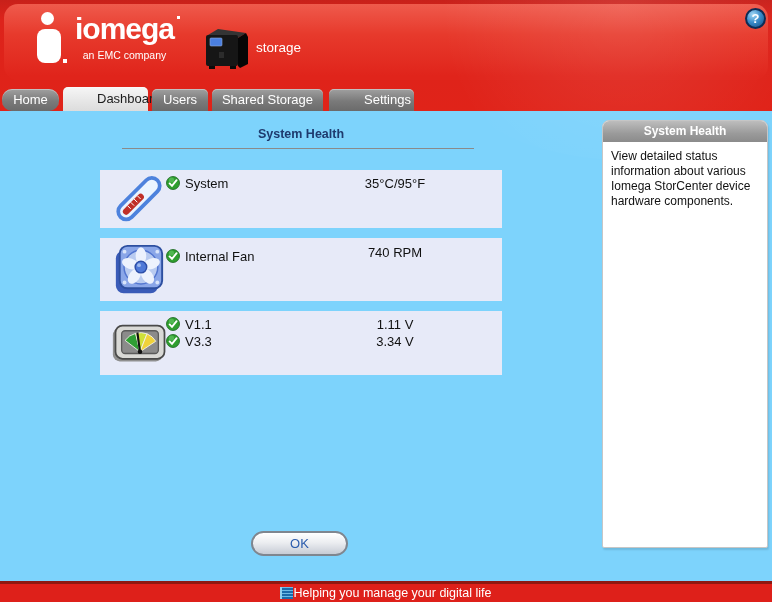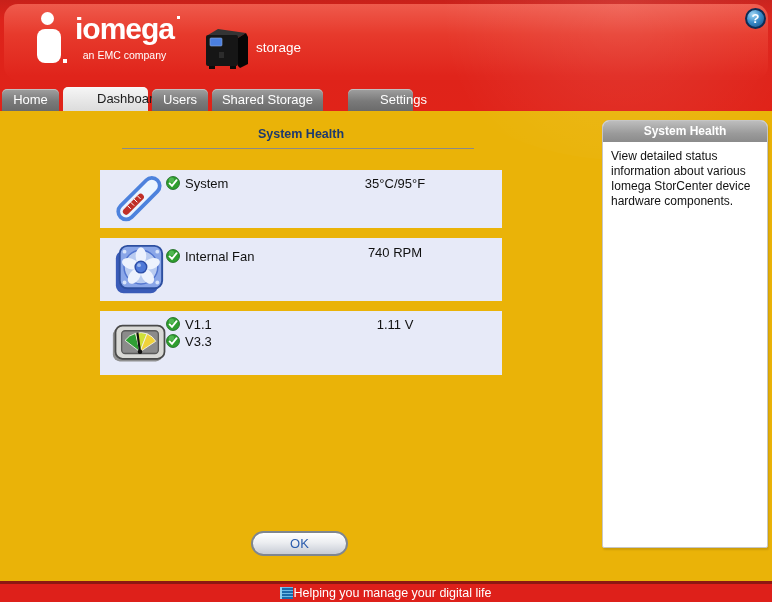--- a/index.html
+++ b/index.html
@@ -1,18 +1,18 @@
 <!DOCTYPE html>
 <html><head>
 <meta charset="utf-8">
 <style>
   * { margin:0; padding:0; box-sizing:border-box; }
   html,body { background:#ffffff; }
   body { font-family:"Liberation Sans","DejaVu Sans",sans-serif; }
-  #page { position:relative; width:772px; height:602px; background:#eab308; overflow:hidden; }
+  #page { position:relative; width:772px; height:602px; background:#7dd3fc; overflow:hidden; }
 
   
   .header { position:absolute; left:0; top:0; width:772px; height:111px;
             background:linear-gradient(180deg,#c8201a 0%, #dd231b 18%, #e02319 100%); }
   .header-gloss { position:absolute; left:4px; top:4px; right:4px; height:76px; border-radius:14px;
             background:linear-gradient(180deg,#ef5a4c 0%, #e73a2c 40%, #e0241b 95%); }
   .header-curve { position:absolute; right:-60px; top:-140px; width:420px; height:300px; border-radius:50%;
             background:radial-gradient(circle, rgba(255,255,255,0.10) 0%, rgba(255,255,255,0.0) 70%); }
 
   .logo { position:absolute; left:35px; top:12px; display:flex; align-items:flex-start; }
@@ -112,25 +112,25 @@
         <rect x="9" y="42" width="6" height="3" fill="#0a0a0a"></rect>
         <rect x="30" y="42" width="6" height="3" fill="#0a0a0a"></rect>
       </svg>
     </div>
     <div class="device-label">storage</div>
 
     <div class="help-btn">?</div>
   </div>
 
   <div class="tabs">
-    <div class="tab" style="left:2px;width:57px;">Home</div>
+    <div class="tab" style="left:2px;width:57px;border-radius:10px;">Home</div>
     <div class="tab active" style="left:63px;width:85px;">Dashboard</div>
     <div class="tab" style="left:152px;width:56px;">Users</div>
     <div class="tab" style="left:212px;width:111px;">Shared Storage</div>
-    <div class="tab" style="left:348px;width:65px;padding-left:32px;">Settings</div>
+    <div class="tab" style="left:329px;width:85px;padding-left:32px;">Settings</div>
   </div>
 
   <div class="main-title">System Health</div>
   <div class="title-rule"></div>
 
   <div class="hrow hrow-1">
     <div class="icon-box">
       <svg width="64" height="54" viewBox="0 0 64 58">
         <g transform="rotate(45 32 29)">
           <rect x="24" y="0" width="17" height="56" rx="8.5" fill="#eaf4ff" stroke="#4d82dd" stroke-width="4"></rect>
@@ -208,20 +208,21 @@
     </div>
     <div class="hval" style="top:6px;">1.11 V</div>
     <div class="hline" style="top:22px;">
       <svg class="check" viewBox="0 0 14 14">
         <circle cx="7" cy="7" r="6.5" fill="#2f9e2f" stroke="#17641a" stroke-width="0.8"></circle>
         <circle cx="5.5" cy="4" r="2.6" fill="#5fc25f" opacity="0.7"></circle>
         <path d="M3.6 7.4 L6 9.8 L10.6 4.2" fill="none" stroke="#fff" stroke-width="1.9" stroke-linecap="round"></path>
       </svg>
       <span class="lbl">V3.3</span>
     </div>
+    <div class="hval" style="top:23px;">3.34 V</div>
   </div>
 
   <button class="ok-btn">OK</button>
 
   <div class="sidebar">
     <div class="sidebar-head">System Health</div>
     <div class="sidebar-body">View detailed status information about various Iomega StorCenter device hardware components.</div>
   </div>
 
   <div class="footer-line"></div>

